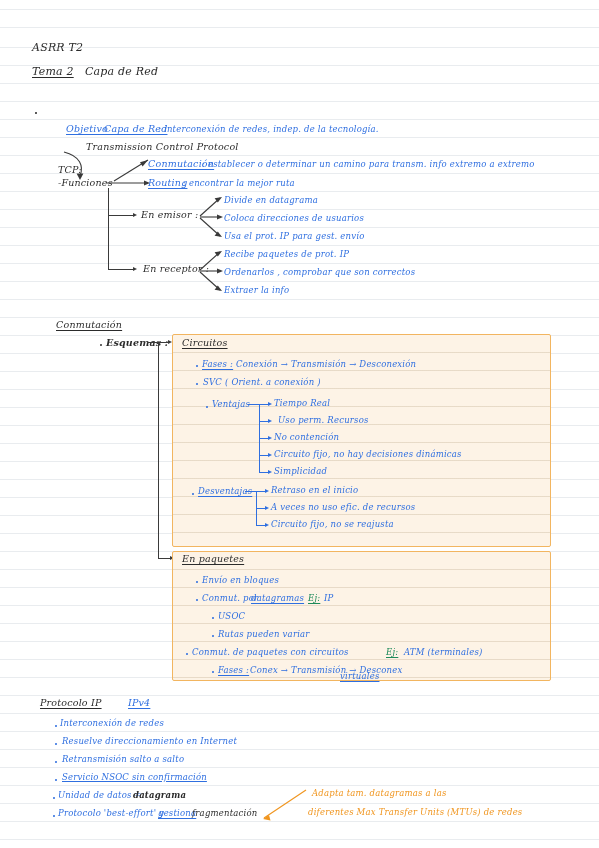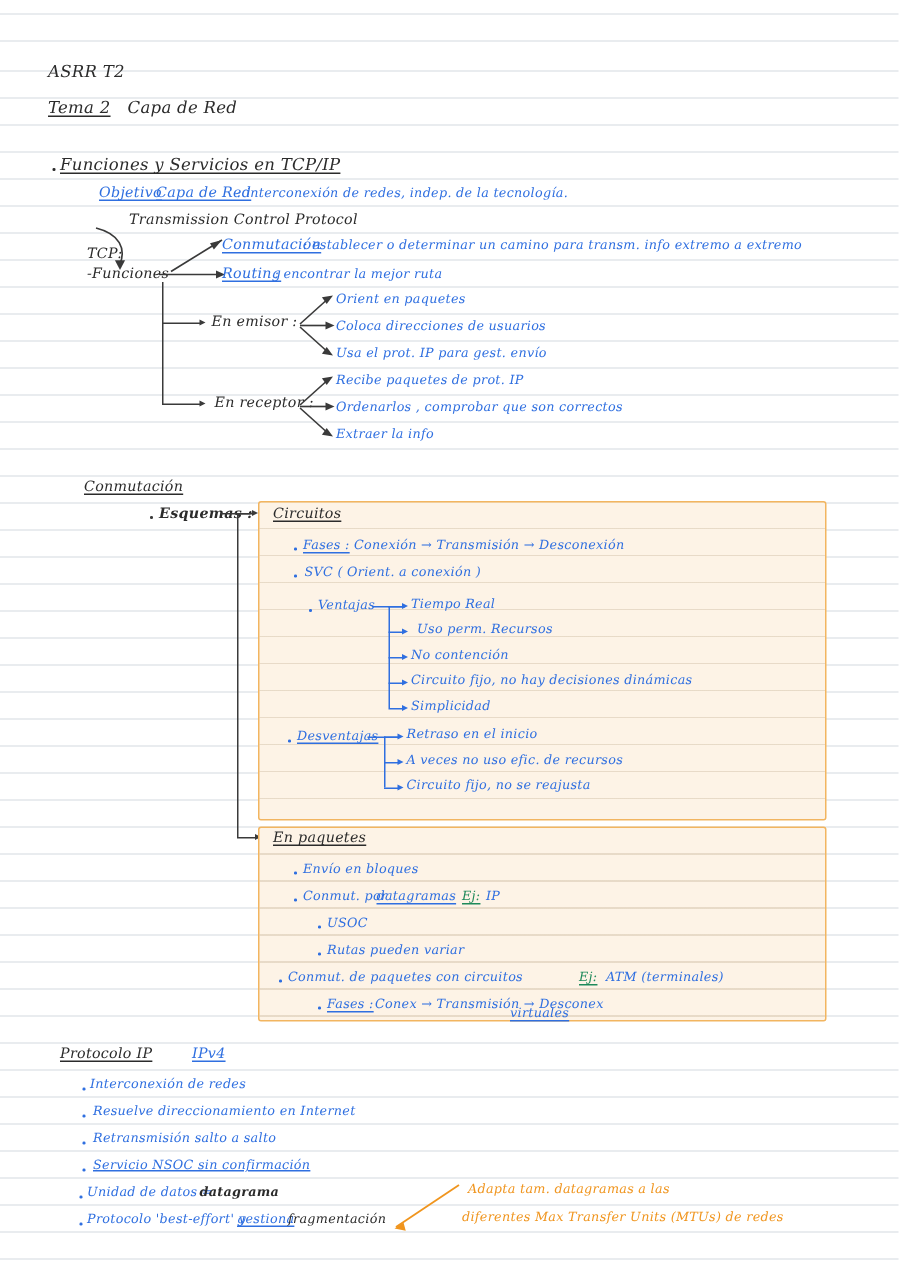--- a/index.html
+++ b/index.html
@@ -75,21 +75,20 @@
 </style>
 </head>
 <body>
 
 <div id="page">
 
   <div class="ink k lg" style="left:32px;top:42px;">ASRR  T2</div>
   <div class="ink k lg u" style="left:32px;top:66px;">Tema 2</div>
   <div class="ink k lg" style="left:85px;top:66px;">Capa de Red</div>
 
-  <div class="ink k lg u" style="left:40px;top:104px;">Funciones  y  Servicios  en  TCP/IP</div>
   <span class="dot" style="left:35px;top:112px;background:#2b2b2b;"></span>
 
   <div class="ink b md u" style="left:66px;top:124px;">Objetivo</div>
   <div class="ink b md u" style="left:104px;top:124px;">Capa de Red</div>
   <div class="ink b sm" style="left:158px;top:125px;">: interconexión de redes, indep. de la tecnología.</div>
 
   <div class="ink k md" style="left:58px;top:152px;margin-top:13px;">TCP:</div>
   <div class="ink k md" style="left:86px;top:142px;">Transmission Control Protocol</div>
 
   <div class="ink k md" style="left:58px;top:178px;">-Funciones</div>
@@ -121,21 +120,21 @@
   <div class="ink k md" style="left:143px;top:264px;">En receptor :</div>
 
   <svg class="curve" style="left:196px;top:196px;" width="28" height="44">
     <path d="M4,20 L24,2" stroke="#3a3a3a" stroke-width="1.1" fill="none"></path>
     <path d="M4,21 L24,21" stroke="#3a3a3a" stroke-width="1.1" fill="none"></path>
     <path d="M4,22 L24,40" stroke="#3a3a3a" stroke-width="1.1" fill="none"></path>
     <polygon points="26,1 18.6,2.2 21.8,6.6" fill="#3a3a3a"></polygon>
     <polygon points="27,21 21,18.4 21,23.6" fill="#3a3a3a"></polygon>
     <polygon points="26,41 18.6,39.8 21.8,35.4" fill="#3a3a3a"></polygon>
   </svg>
-  <div class="ink b sm" style="left:224px;top:196px;">Orient en paquetes</div>
+  <div class="ink b sm" style="left:224px;top:196px;">Divide en datagrama</div>
   <div class="ink b sm" style="left:224px;top:214px;">Coloca direcciones de usuarios</div>
   <div class="ink b sm" style="left:224px;top:232px;">Usa el prot. IP para gest. envío</div>
 
   <svg class="curve" style="left:196px;top:250px;" width="28" height="44">
     <path d="M4,20 L24,2" stroke="#3a3a3a" stroke-width="1.1" fill="none"></path>
     <path d="M4,21 L24,21" stroke="#3a3a3a" stroke-width="1.1" fill="none"></path>
     <path d="M4,22 L24,40" stroke="#3a3a3a" stroke-width="1.1" fill="none"></path>
     <polygon points="26,1 18.6,2.2 21.8,6.6" fill="#3a3a3a"></polygon>
     <polygon points="27,21 21,18.4 21,23.6" fill="#3a3a3a"></polygon>
     <polygon points="26,41 18.6,39.8 21.8,35.4" fill="#3a3a3a"></polygon>

